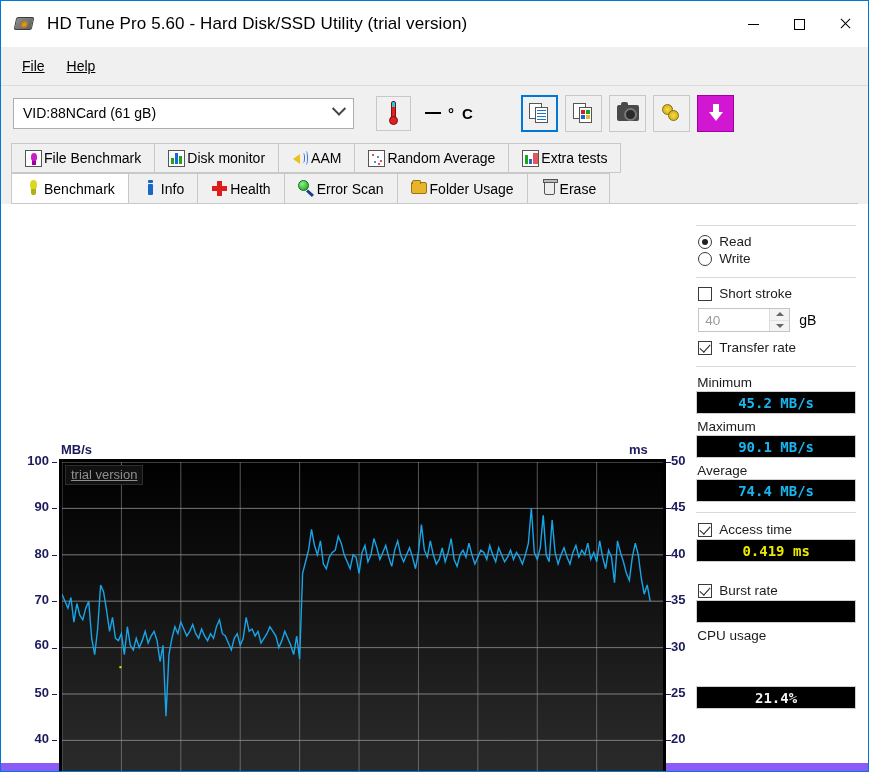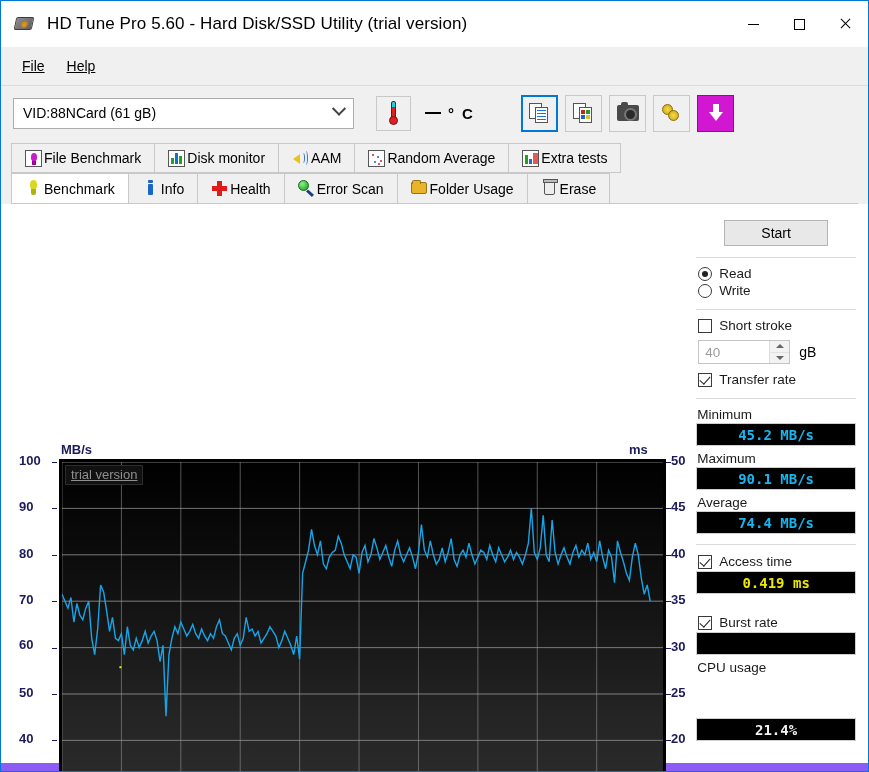--- a/index.html
+++ b/index.html
@@ -180,21 +180,21 @@
   .i-erase { position:absolute; left:3px; top:1px; width:11px;height:14px; background:#ededed;
      border:1px solid #555; border-radius:0 0 2px 2px;}
   .i-erase:before{ content:""; position:absolute; left:-2px; top:-3px; width:13px;height:2px;background:#bbb;border:1px solid #555;}
 
   
   .content { display:flex; background:#fff; height: 559px; }
   .chart-wrap { position:relative; width: 690px; height: 559px; }
 
   
   .axlabel { position:absolute; font-size:13px; color:#1b1b5c; font-weight:bold; }
-  .ylab { text-align:left; width:30px; }
+  .ylab { text-align:right; width:30px; }
   .rlab { text-align:left; width:34px; }
   .unit { position:absolute; font-size:13px; color:#1b1b5c; font-weight:bold; }
 
   .plot {
     position:absolute; left:58px; top:258px; width:604px; height:464px;
     background: linear-gradient(to bottom, #000000 0%, #0d0d0d 22%, #242424 55%, #3a3a3a 100%);
     border-left: 3px solid #000; border-bottom: 3px solid #000;
     box-shadow: 0 0 0 0 #000;
     overflow:hidden;
   }
@@ -501,23 +501,20 @@
         <div class="tickmark" style="left: 665px; top: 397.2px; width: 5px; height: 1px;"></div>
         <div class="axlabel rlab" style="left: 670px; top: 341.8px;">40</div>
         <div class="tickmark" style="left: 665px; top: 350.8px; width: 5px; height: 1px;"></div>
         <div class="axlabel rlab" style="left: 670px; top: 295.4px;">45</div>
         <div class="tickmark" style="left: 665px; top: 304.4px; width: 5px; height: 1px;"></div>
         <div class="axlabel rlab" style="left: 670px; top: 249px;">50</div>
         <div class="tickmark" style="left: 665px; top: 258px; width: 5px; height: 1px;"></div>
       </div>
 
     <div class="side">
-      <div class="start-btn">
-        <span>Start</span>
-      </div>
       <div class="hr"></div>
 
       <div class="radio-row">
         <span class="radio on"></span>
         <span>Read</span>
       </div>
       <div class="radio-row">
         <span class="radio"></span>
         <span>Write</span>
       </div>

